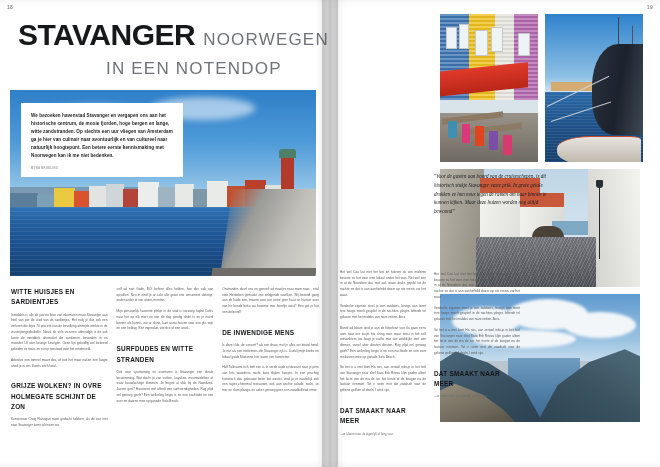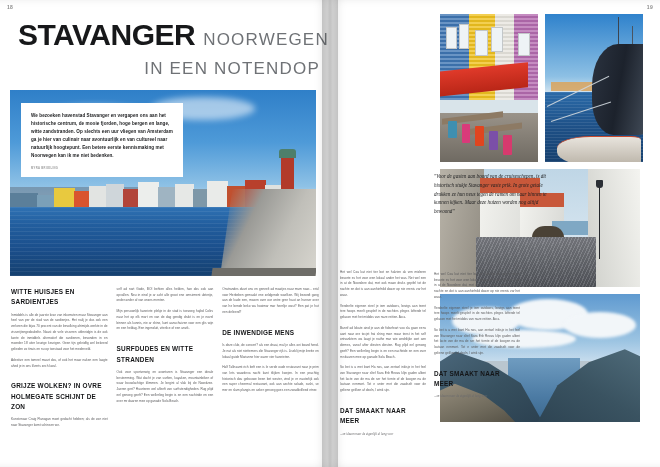--- a/index.html
+++ b/index.html
@@ -67,21 +67,20 @@
     color: #6f7276;
     letter-spacing: 1.2px;
     line-height: 1;
   }
   .title-second {
     font-size: 17px;
     color: #6f7276;
     letter-spacing: 1.2px;
     margin-top: 9px;
     margin-left: 88px;
-    text-align: right;
   }
 
   
   .hero {
     position: relative;
     margin-top: 8px;
     width: 306px;
     height: 186px;
     overflow: hidden;
     background: #1d5fa8;

